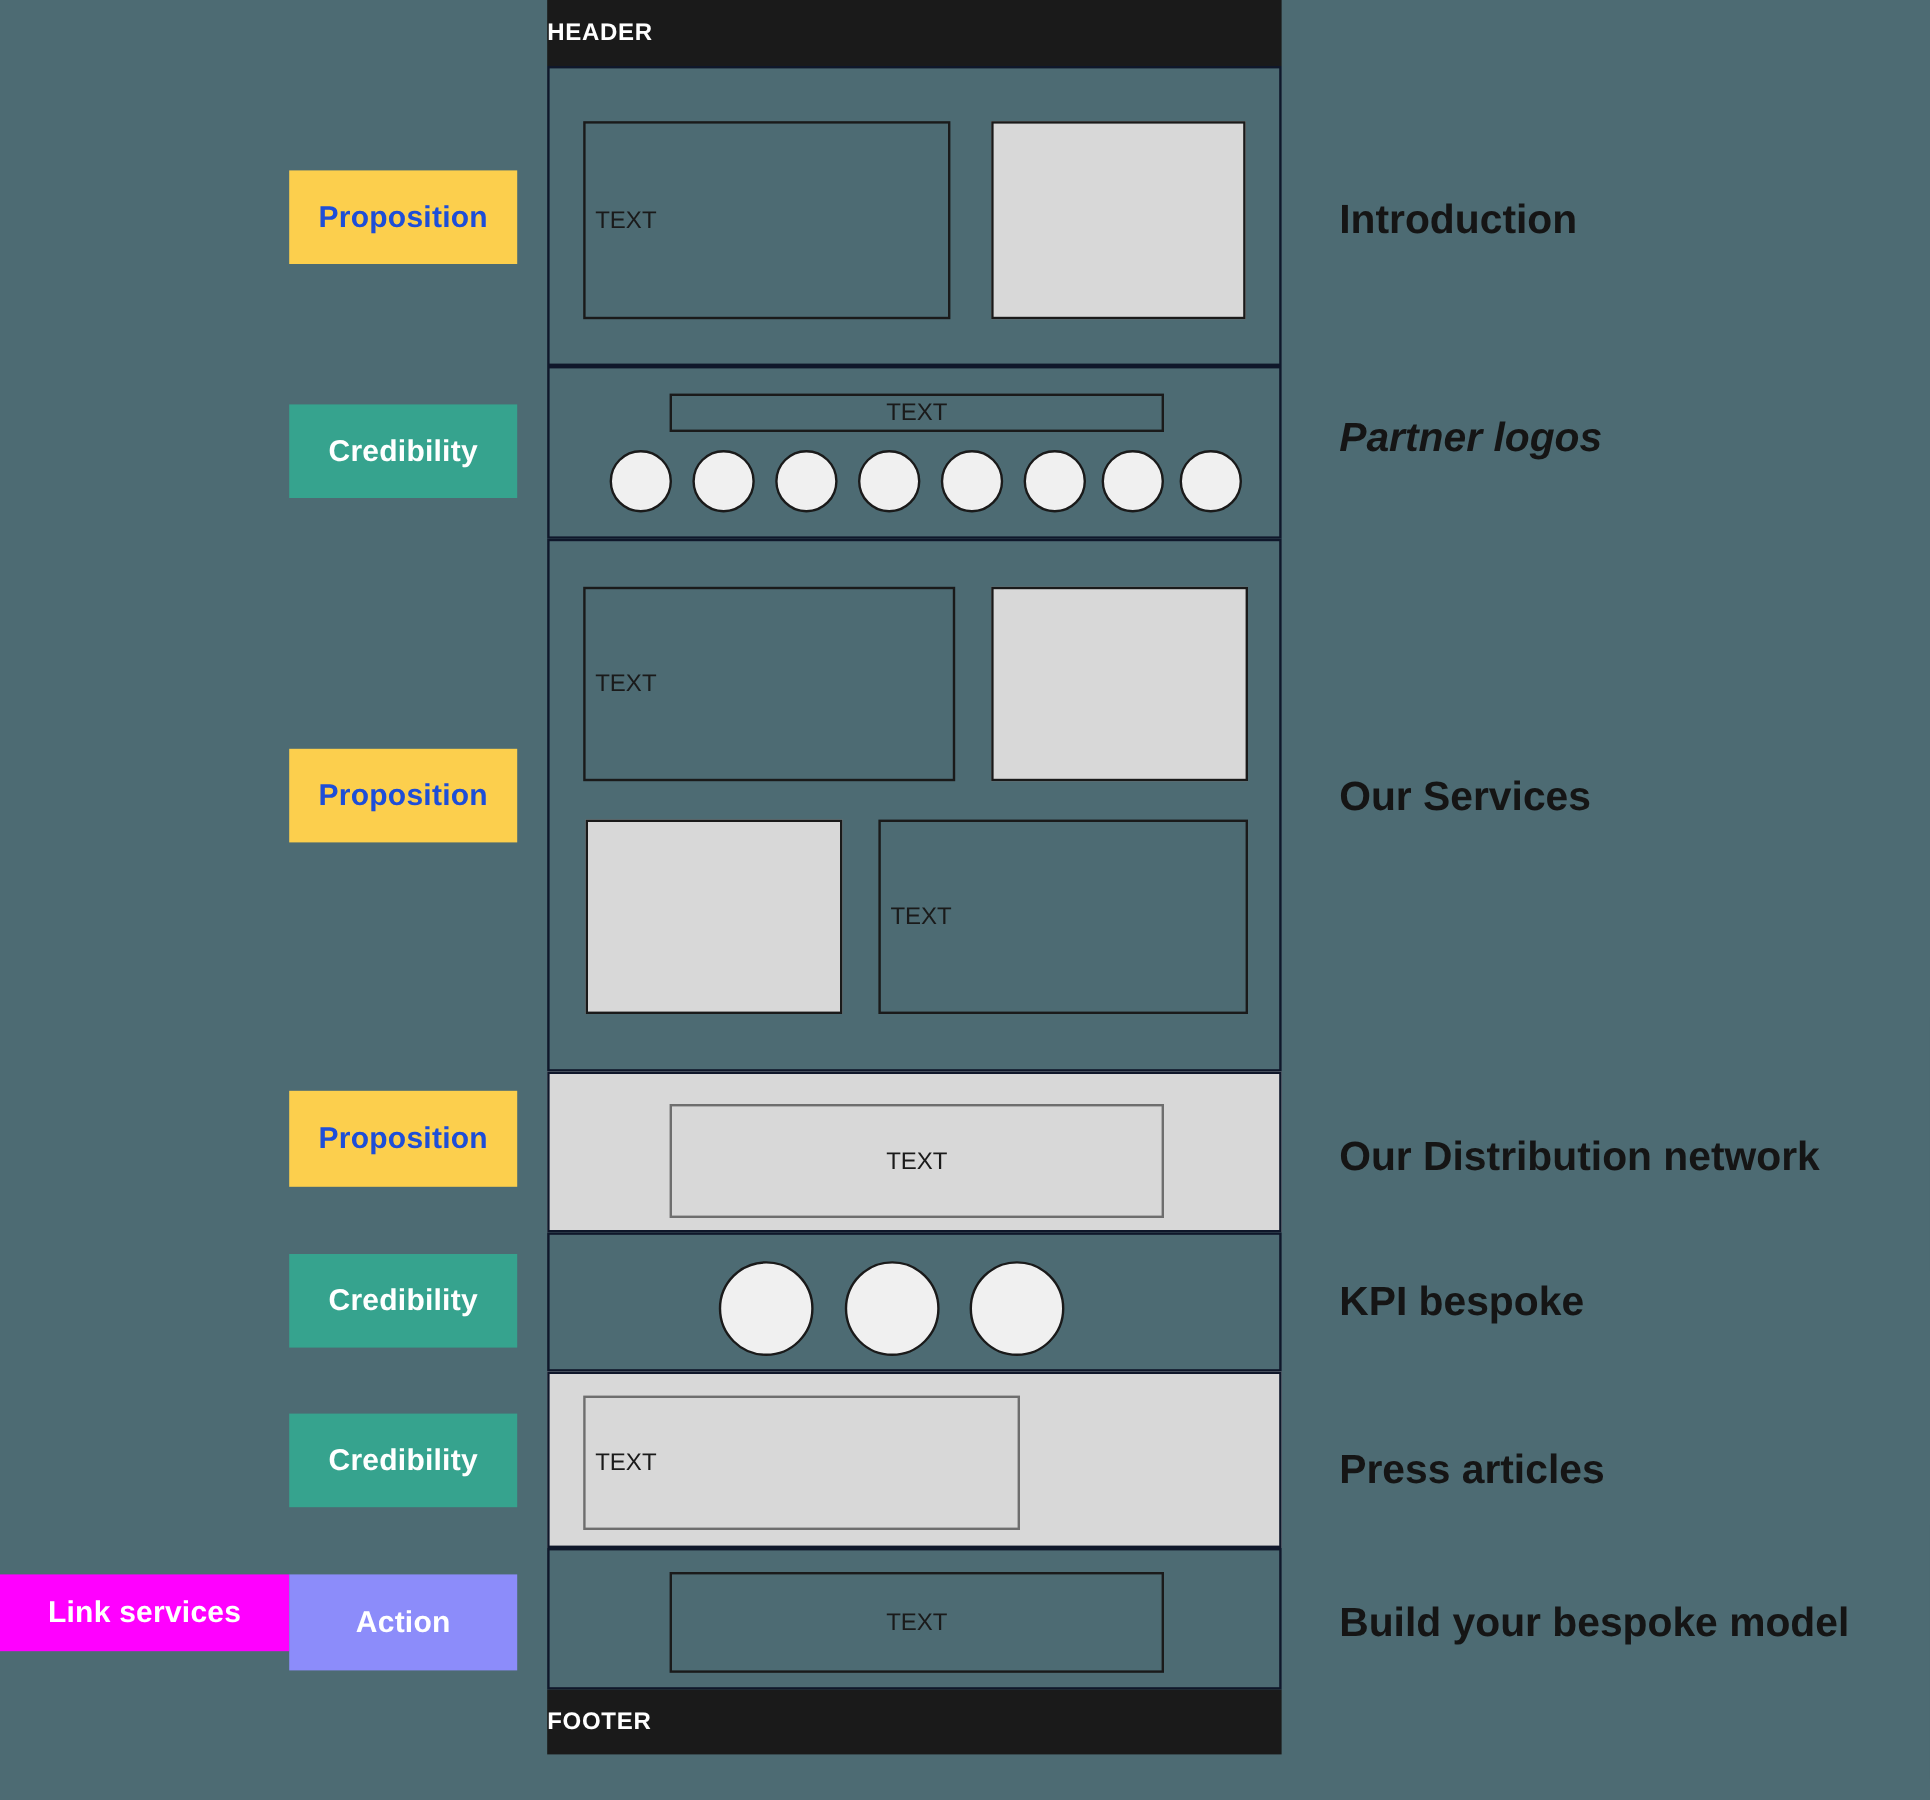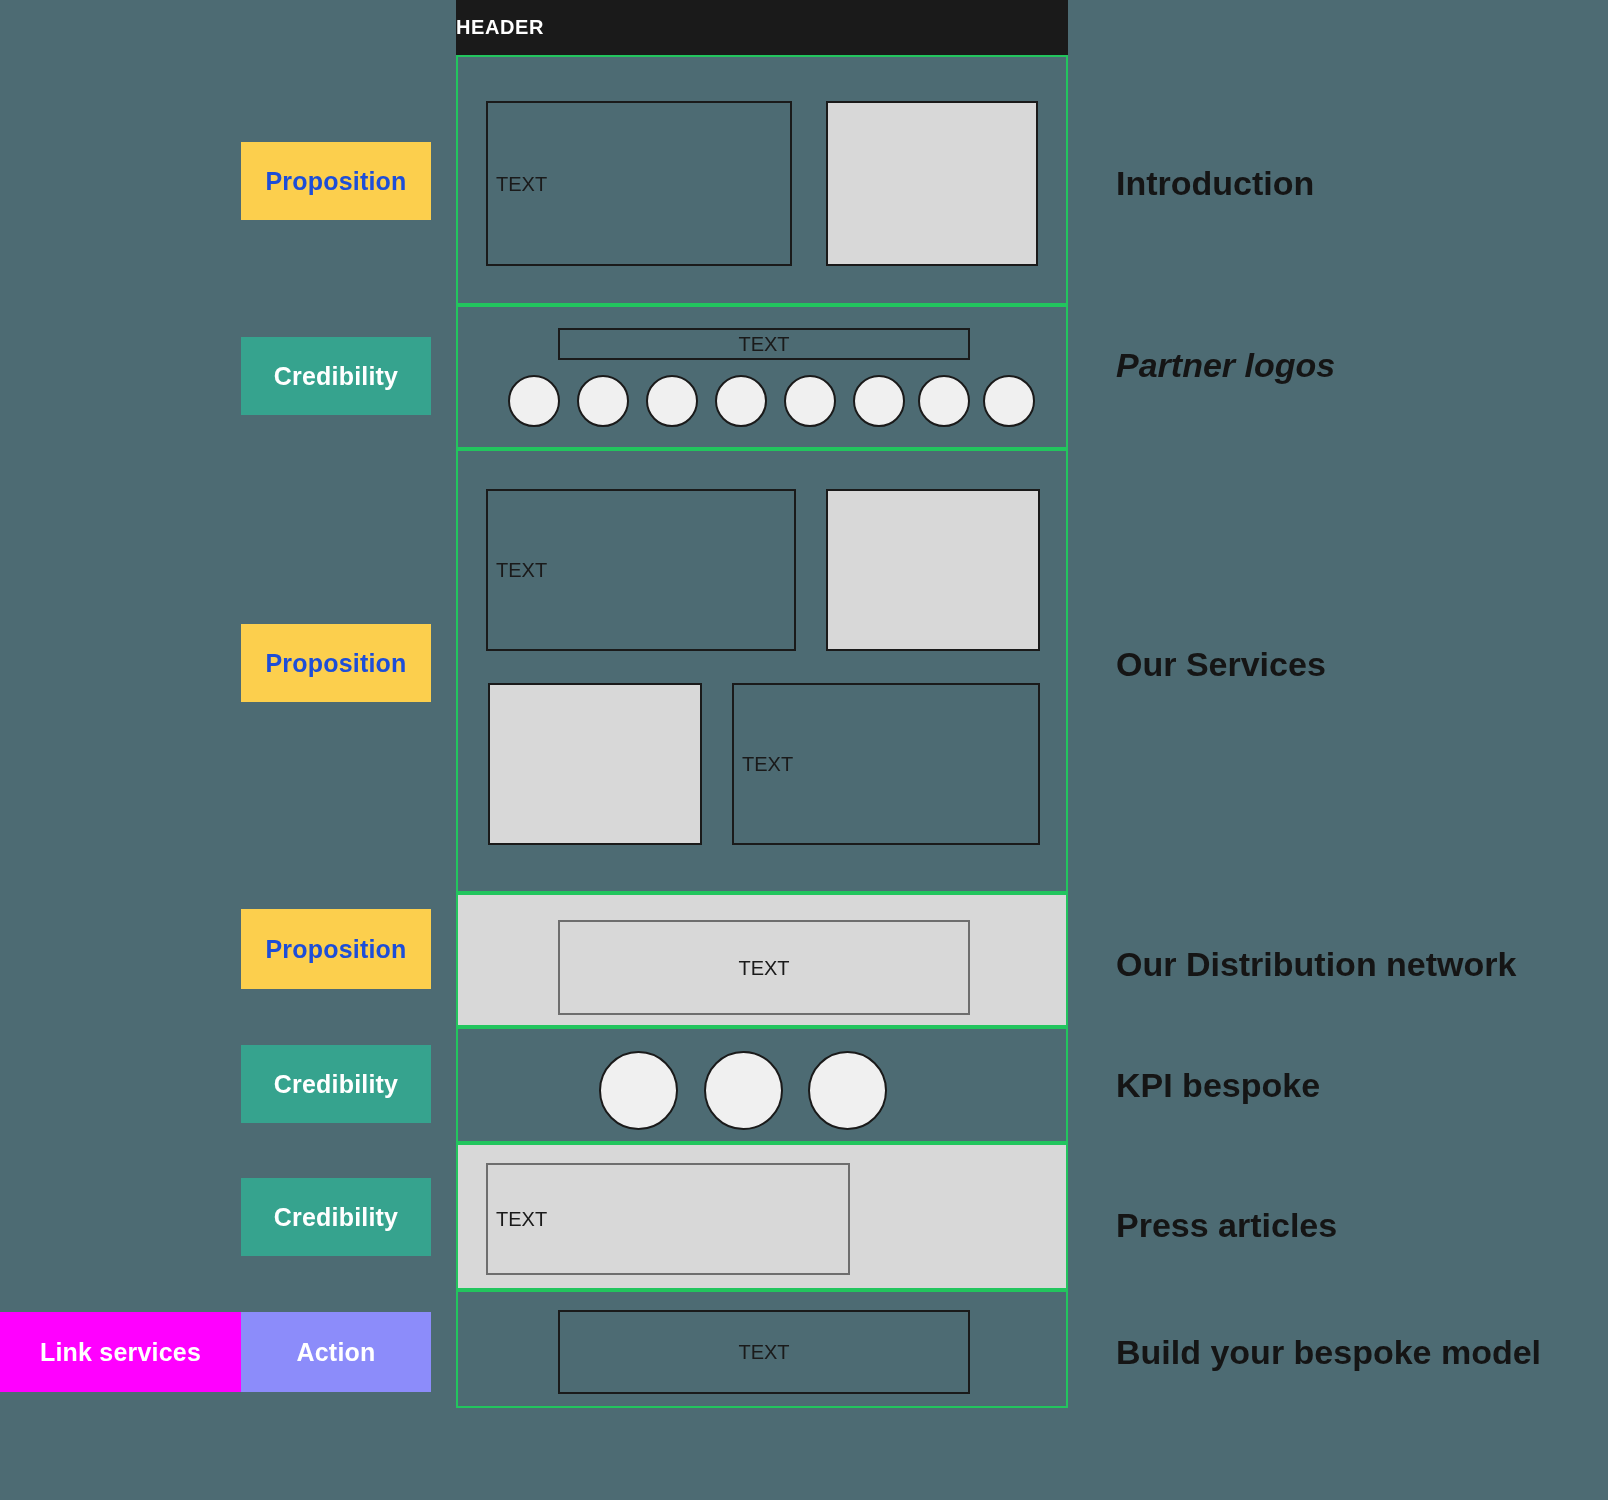--- a/index.html
+++ b/index.html
@@ -46,21 +46,21 @@
     position: absolute;
     left: 456px;
     top: 0px;
     width: 612px;
     height: 1462px;
   }
   .band {
     position: absolute;
     left: 0;
     width: 612px;
-    border: 2px solid #22c55e;
+    border: 2px solid #0f172a;
     overflow: hidden;
   }
   .band-dark {
     background: #1a1a1a;
     display: flex;
     align-items: center;
     justify-content: flex-start;
     border: none;
   }
   .band-dark .band-label {
@@ -117,21 +117,21 @@
 </div>
 
 <div class="tag tag-credibility" style="left:241px; top:1045px; width:190px; height:78px;">
   <span>Credibility</span>
 </div>
 
 <div class="tag tag-credibility" style="left:241px; top:1178px; width:190px; height:78px;">
   <span>Credibility</span>
 </div>
 
-<div class="tag tag-link" style="left:0px; top:1312px; width:241px; height:80px;">
+<div class="tag tag-link" style="left:0px; top:1312px; width:241px; height:64px;">
   <span>Link services</span>
 </div>
 
 <div class="tag tag-action" style="left:241px; top:1312px; width:190px; height:80px;">
   <span>Action</span>
 </div>
 
 <div class="annot" style="top:166px;">
   <span>Introduction</span>
 </div>
@@ -209,14 +209,17 @@
       <span class="box-label box-label-left">TEXT</span>
     </div>
   </div>
 
   <div class="band band-teal" style="top:1290px; height:118px;">
     <div class="box box-outline" style="left:100px; top:18px; width:412px; height:84px;">
       <span class="box-label box-label-center">TEXT</span>
     </div>
   </div>
 
+  <div class="band band-dark" style="top:1408px; height:54px;">
+    <span class="band-label">FOOTER</span>
+  </div>
 
 </div>
 
 </body></html>

